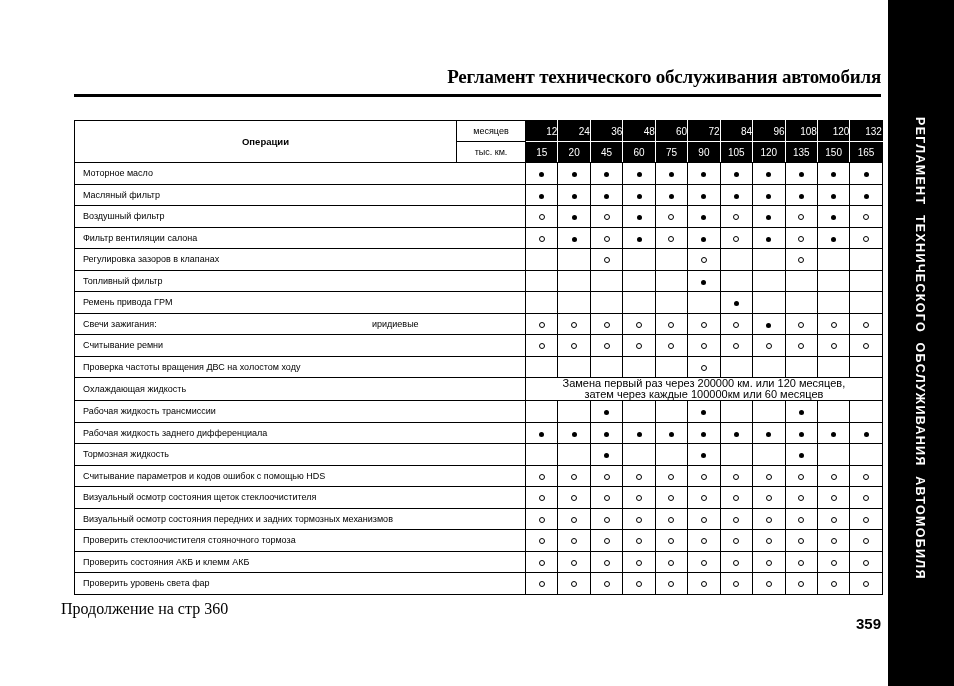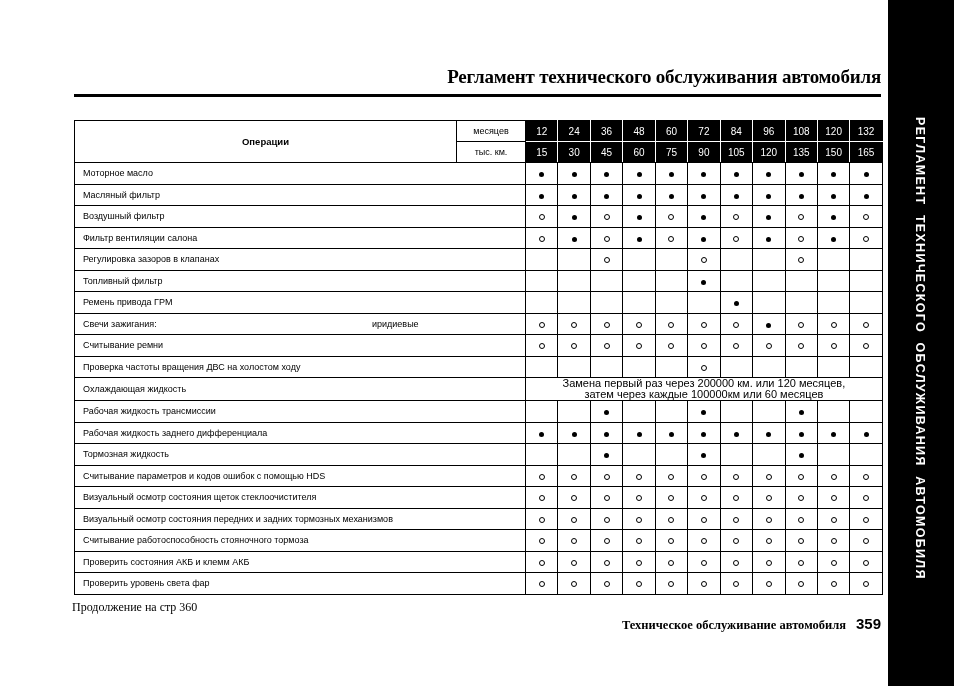--- a/index.html
+++ b/index.html
@@ -28,33 +28,33 @@
     border-collapse:collapse; table-layout:fixed;
     font-size:9px;
   }
   table.sched td { border:1px solid #000; padding:0; height:20.5px; }
   .op-header { text-align:center; font-size:9.5px;font-weight:bold; }
   .unit { text-align:center; font-size:9px; }
   .hdr-num {
     background:#000; color:#fff; text-align:center; font-size:10px;
     border-left:1px solid #fff !important; border-right:1px solid #fff !important;
   }
-  tr.hdr1 .hdr-num { border-bottom:1px solid #fff !important; border-top:1px solid #000 !important; }
+  tr.hdr1 .hdr-num { border-bottom:1px solid #fff !important; border-top:1px solid #000 !important;text-align:right; }
   tr.hdr2 .hdr-num { border-bottom:1px solid #000 !important; }
   td.hdr-num.last { border-right:1px solid #000 !important; }
   tr.hdr1 td, tr.hdr2 td { height:20px;margin-left:26px; }
   .op-cell { padding-left:8px !important; font-size:9px; white-space:nowrap; position:relative;margin-left:15px; }
   .op-note { position:absolute; left:297px; top:0; line-height:20px; }
   .mark { text-align:center; font-size:11px; line-height:10px; }
   .mark .full { display:inline-block; width:5px; height:5px; border-radius:50%; background:#000; }
   .mark .empty { display:inline-block; width:4px; height:4px; border-radius:50%; border:1px solid #000; background:#fff; }
   .span-note { text-align:center; font-size:11px; line-height:11px; }
   .continued {
-    position:absolute; left:72px; top:600px;
-    font-family:"Liberation Serif", serif; font-size:12px;
+    position:absolute; left:61px; top:600px;
+    font-family:"Liberation Serif", serif; font-size:16px;
   }
   .footer {
     position:absolute; right:73px; top:615px; display:flex; align-items:baseline; gap:10px;
   }
   .footer-section {
     font-family:"Liberation Serif", serif; font-weight:bold; font-size:12.5px;
   }
   .footer-page { font-weight:bold; font-size:15px; }
 </style>
 </head>
@@ -85,21 +85,21 @@
         <td class="hdr-num">72</td>
         <td class="hdr-num">84</td>
         <td class="hdr-num">96</td>
         <td class="hdr-num">108</td>
         <td class="hdr-num">120</td>
         <td class="hdr-num last">132</td>
       </tr>
     <tr class="hdr2">
       <td class="unit">тыс. км.</td>
     <td class="hdr-num">15</td>
-        <td class="hdr-num">30</td>
+        <td class="hdr-num">20</td>
         <td class="hdr-num">45</td>
         <td class="hdr-num">60</td>
         <td class="hdr-num">75</td>
         <td class="hdr-num">90</td>
         <td class="hdr-num">105</td>
         <td class="hdr-num">120</td>
         <td class="hdr-num">135</td>
         <td class="hdr-num">150</td>
         <td class="hdr-num last">165</td>
       </tr>
@@ -328,21 +328,21 @@
         <td class="mark"><span class="empty"></span></td>
         <td class="mark"><span class="empty"></span></td>
         <td class="mark"><span class="empty"></span></td>
         <td class="mark"><span class="empty"></span></td>
         <td class="mark"><span class="empty"></span></td>
         <td class="mark"><span class="empty"></span></td>
         <td class="mark"><span class="empty"></span></td>
         <td class="mark"><span class="empty"></span></td>
       </tr>
       <tr>
-        <td class="op-cell" colspan="2"><span>Считывание работоспособность стояночного тормоза</span></td>
+        <td class="op-cell" colspan="2"><span>Проверить стеклоочистителя стояночного тормоза</span></td>
         <td class="mark"><span class="empty"></span></td>
         <td class="mark"><span class="empty"></span></td>
         <td class="mark"><span class="empty"></span></td>
         <td class="mark"><span class="empty"></span></td>
         <td class="mark"><span class="empty"></span></td>
         <td class="mark"><span class="empty"></span></td>
         <td class="mark"><span class="empty"></span></td>
         <td class="mark"><span class="empty"></span></td>
         <td class="mark"><span class="empty"></span></td>
         <td class="mark"><span class="empty"></span></td>
@@ -374,15 +374,14 @@
         <td class="mark"><span class="empty"></span></td>
         <td class="mark"><span class="empty"></span></td>
         <td class="mark"><span class="empty"></span></td>
         <td class="mark"><span class="empty"></span></td>
       </tr>
     </tbody>
 </table>
 
 <div class="continued">Продолжение на стр 360</div>
 <div class="footer">
-  <span class="footer-section">Техническое обслуживание автомобиля</span>
   <span class="footer-page">359</span>
 </div>
 
 </body></html>

